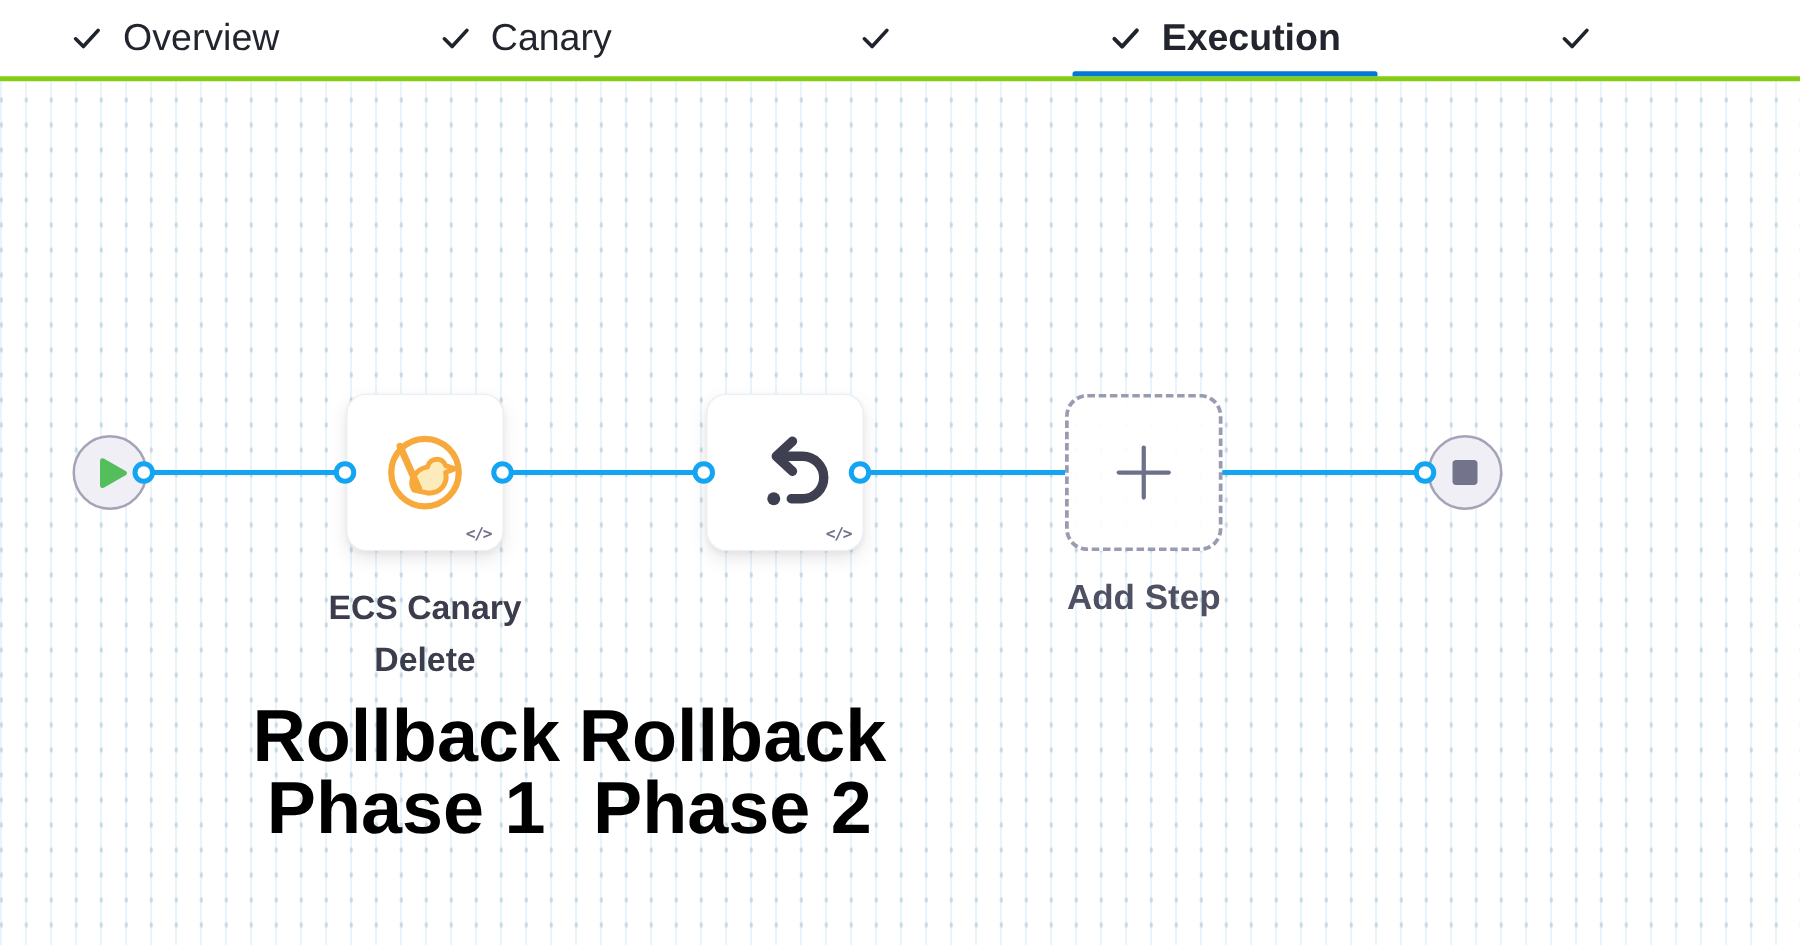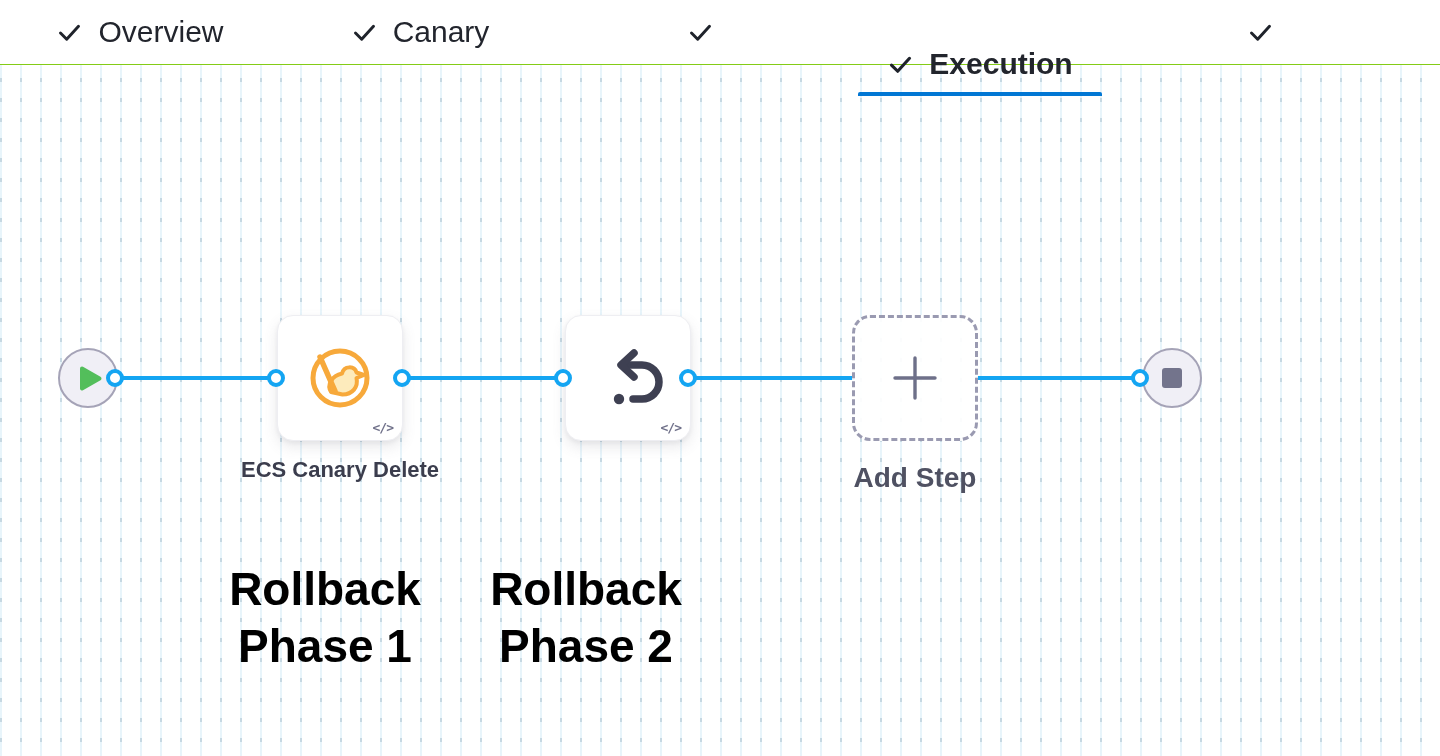--- a/index.html
+++ b/index.html
@@ -1,24 +1,24 @@
 <!DOCTYPE html>
 <html><head>
 <meta charset="utf-8">
 <style>
   * { margin:0; padding:0; box-sizing:border-box; }
   html,body { width:1440px; height:756px; overflow:hidden;
     font-family:"Liberation Sans", sans-serif; background:#fff; }
 
   
   .tabbar { position:absolute; top:0; left:0; width:1440px; height:65px;
-    background:#fff; border-bottom:1px solid #84cc16; display:flex; z-index:10; }
+    background:#fff; border-bottom:4px solid #84cc16; display:flex; z-index:10; }
   .tab { width:280px; height:100%; display:flex; align-items:center; justify-content:center;
     gap:15px; position:relative; cursor:pointer; font-size:30px; color:#22252d; }
-  .tab--active { font-weight:700;margin-top:32px; }
+  .tab--active { font-weight:700; }
   .tab--active::after { content:""; position:absolute; left:18px; right:18px; bottom:0;
     height:4px; background:#0277d4; border-radius:2px 2px 0 0; }
   .check-icon { width:27px; height:27px; flex:0 0 auto; }
 
   
   .canvas { position:absolute; top:65px; left:0; width:1440px; height:691px;
     background-color:#ffffff;
     background-image:
       radial-gradient(ellipse 1.7px 3.4px at center, #c6d8e2 62%, rgba(198,216,226,0) 72%),
       linear-gradient(90deg, rgba(213,236,247,.55) 2px, rgba(213,236,247,0) 2px);
@@ -48,26 +48,26 @@
     box-shadow:0 2px 4px rgba(40,41,61,.05), 0 6px 14px rgba(96,97,112,.14);
     display:flex; align-items:center; justify-content:center; z-index:2; cursor:pointer; }
   .code-badge { position:absolute; right:9px; bottom:5px; font-size:13px; font-weight:700;
     color:#70718a; letter-spacing:-1px; font-family:"DejaVu Sans Mono", monospace; }
 
   .add-step-box { position:absolute; left:852px; top:250px; width:126px; height:126px;
     border:3px dashed #9a9ab1; border-radius:18px; background:rgba(255,255,255,.92);
     display:flex; align-items:center; justify-content:center; z-index:2; cursor:pointer; }
 
   
-  .step-label { position:absolute; top:384px; width:220px; text-align:center;
-    font-size:22px; line-height:42px; font-weight:600; color:#3b3d4d; }
+  .step-label { position:absolute; top:400px; width:220px; text-align:center;
+    font-size:27px; line-height:42px; font-weight:600; color:#3b3d4d; }
   .add-step-label { position:absolute; top:397px; width:220px; text-align:center;
     font-size:28px; font-weight:700; color:#4f5162; }
   .phase-annotation { position:absolute; top:496px; width:300px; text-align:center;
-    font-size:46px; line-height:57px; font-weight:700; color:#000; }
+    font-size:59px; line-height:57px; font-weight:700; color:#000; }
 </style>
 </head>
 <body>
 
 <nav class="tabbar">
   <div class="tab">
     <svg class="check-icon" viewBox="0 0 24 24" fill="none" stroke="#1f232b" stroke-width="2.6" stroke-linecap="round" stroke-linejoin="round">
         <path d="M4 12.5 L9.5 18 L20 6.5"></path>
       </svg>
     <span>Overview</span>

